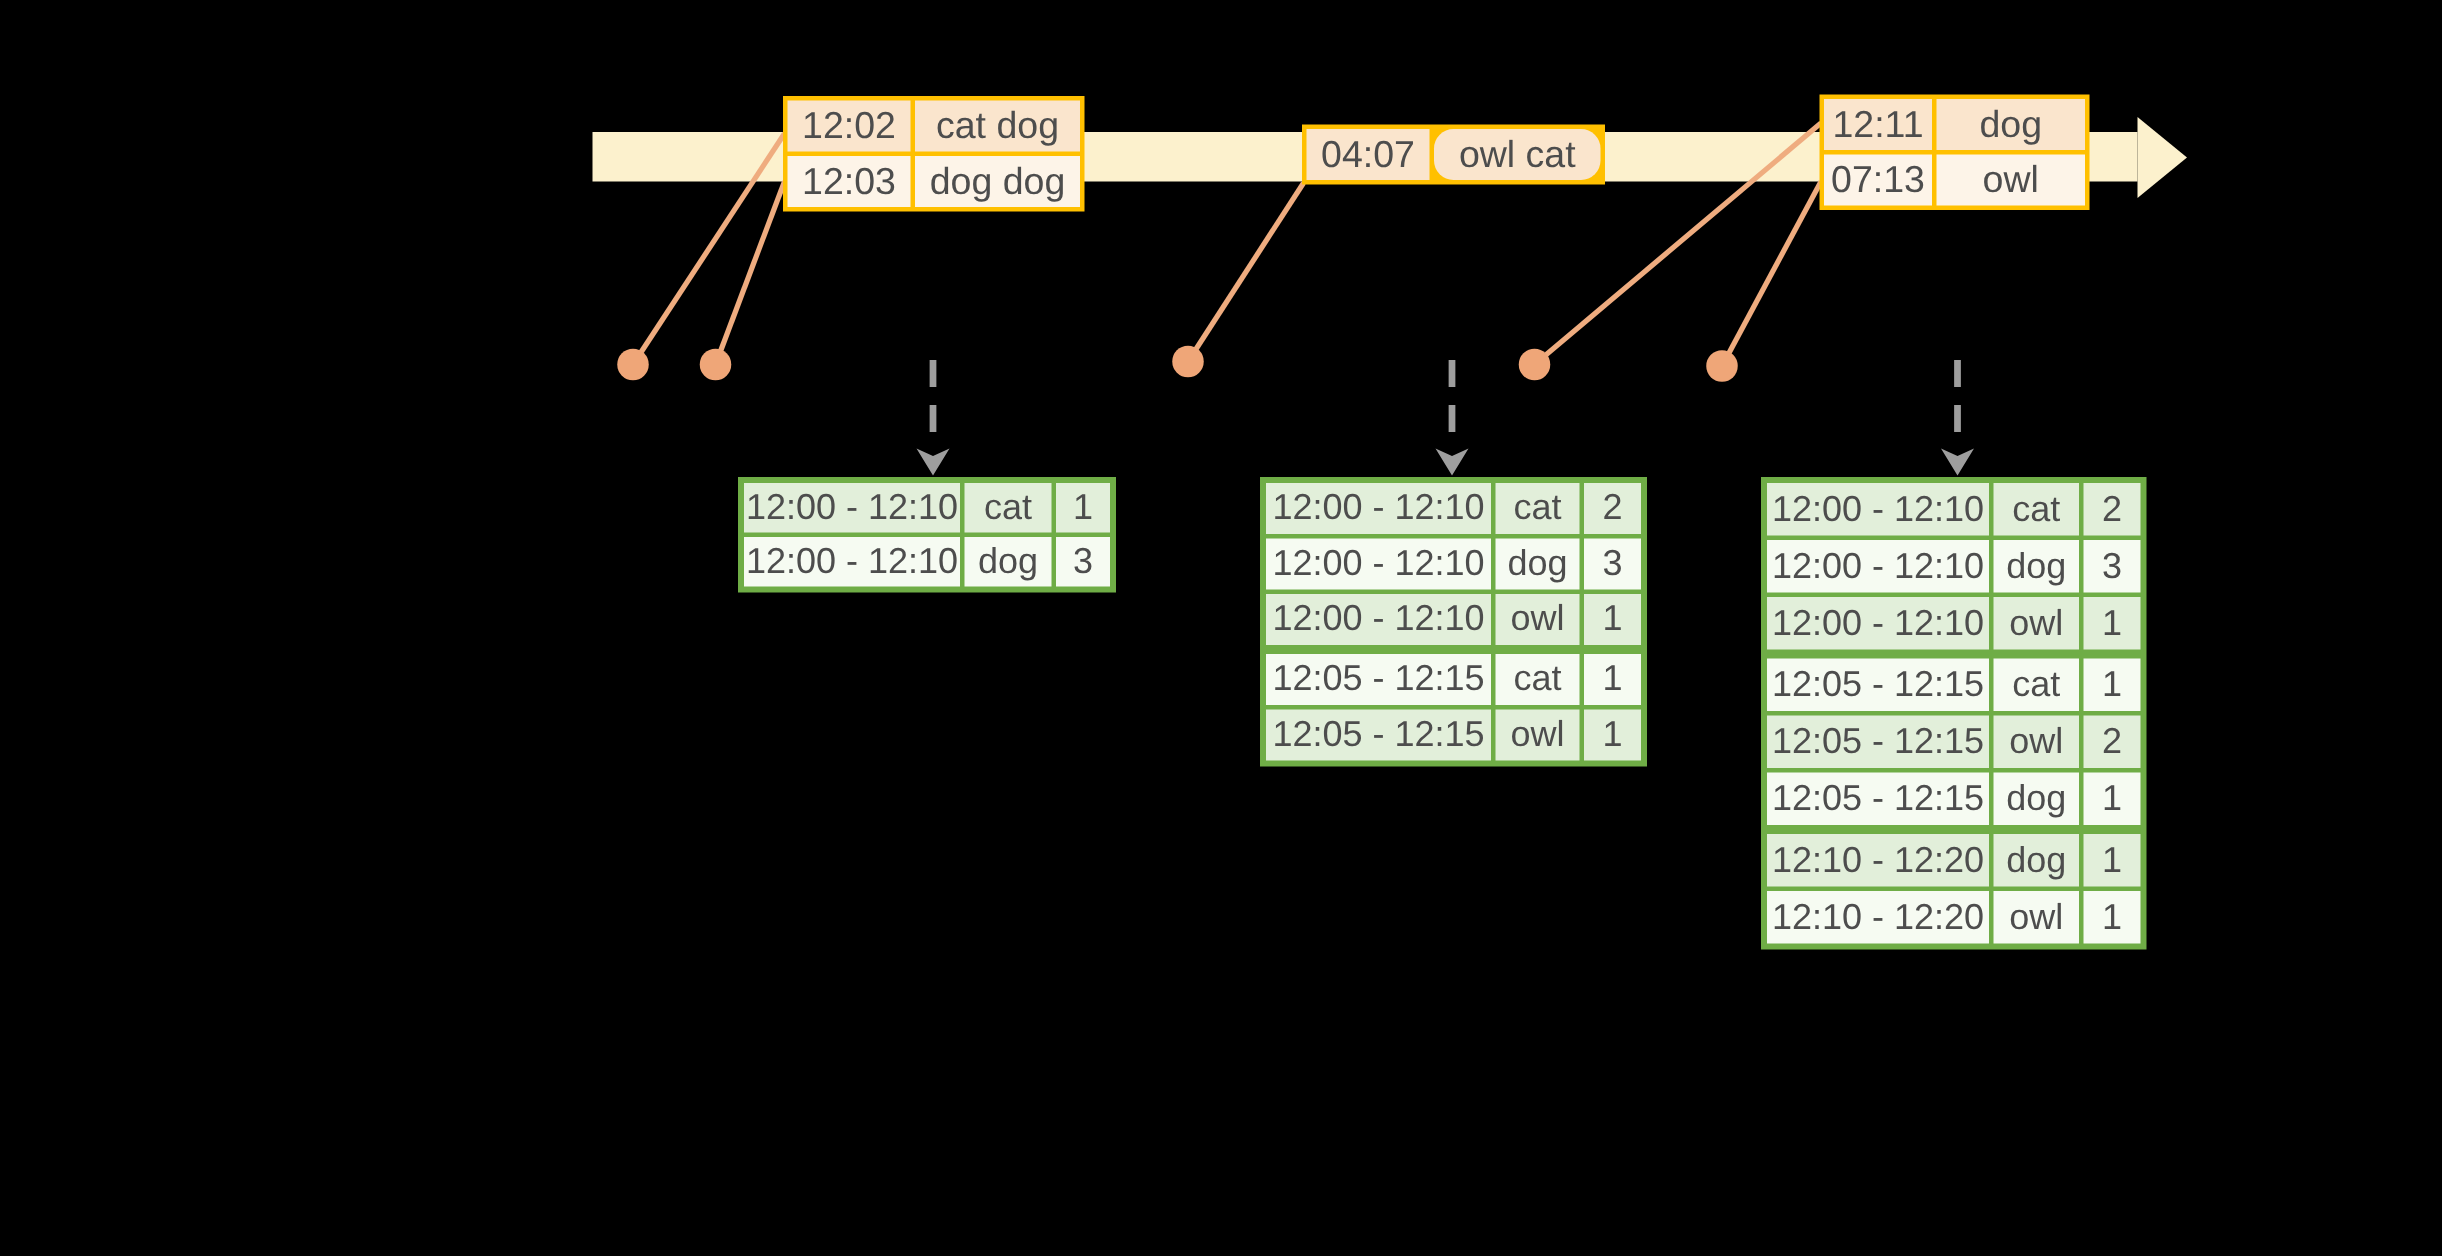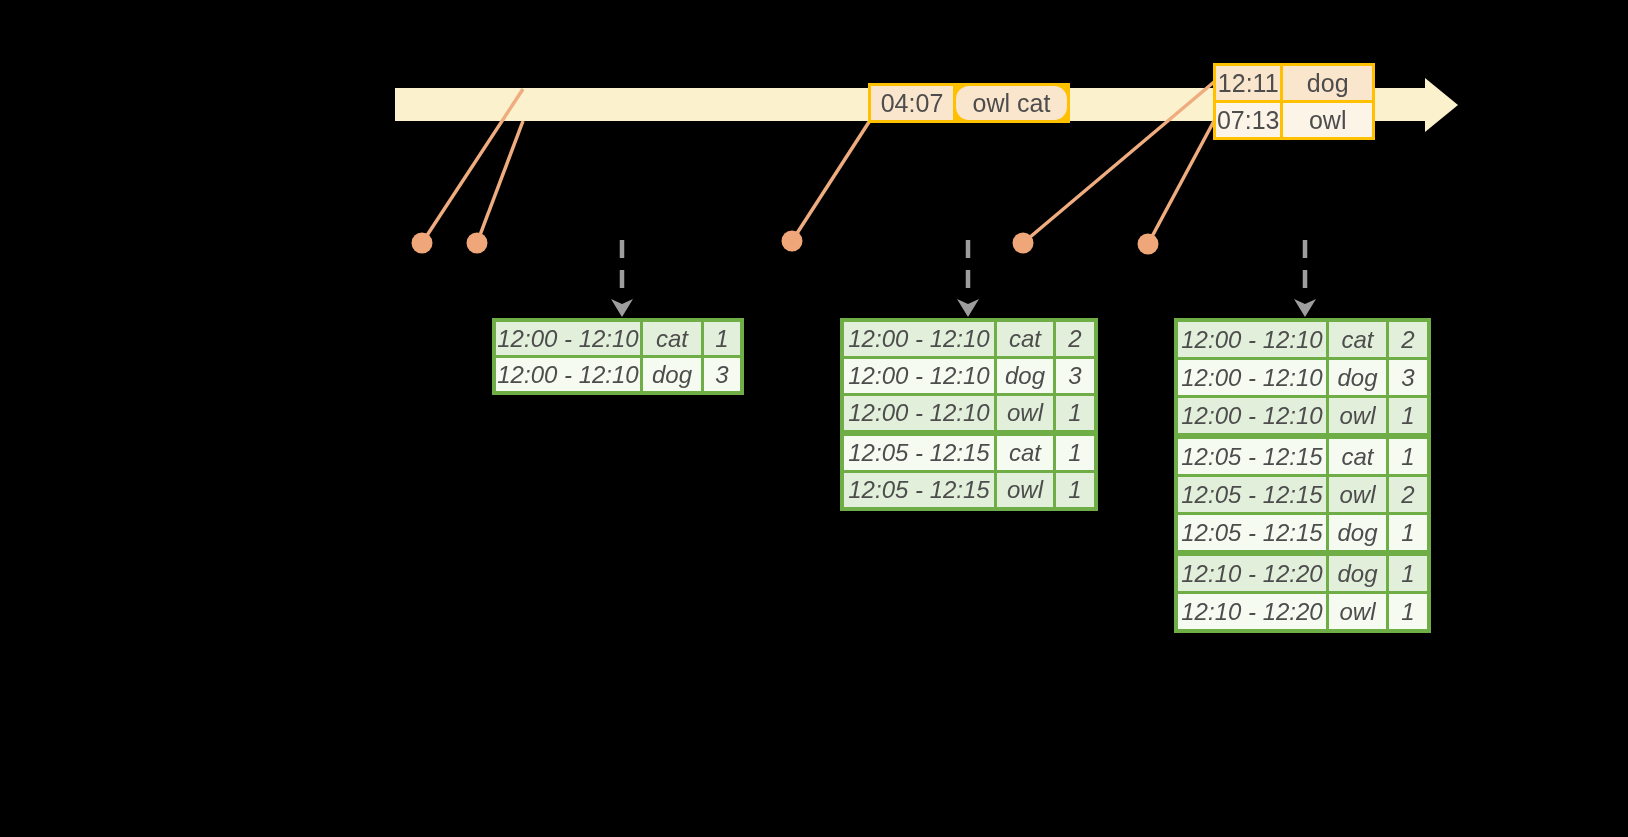--- a/index.html
+++ b/index.html
@@ -17,26 +17,26 @@
   .e-table{position:absolute;display:flex;flex-direction:column;gap:3px;
     background:#ffc000;padding:3px;box-sizing:border-box;}
   .e-row{display:flex;gap:3px;height:34px;}
   .e-cell{display:flex;align-items:center;justify-content:center;font-size:25px;}
   .e-dark{background:#fae5cd;}
   .e-light{background:#fdf4e8;}
   .t1{left:522px;top:64px;width:201px;}
   .t1 .c-time{width:82px;} .t1 .c-words{width:110px;}
   .t2{left:868px;top:83px;width:202px;}
   .t2 .c-time{width:82px;} .t2 .c-words{width:111px;border-radius:13px;}
-  .t3{left:1213px;top:63px;width:162px;}
+  .t3{left:1213px;top:63px;width:180px;}
   .t3 .c-time{width:72px;} .t3 .c-words{width:99px;}
   
   .g-table{position:absolute;display:flex;flex-direction:column;gap:3px;
     background:#6fad46;padding:4px;box-sizing:border-box;}
-  .g-row{display:flex;gap:3px;font-style:italic;}
+  .g-row{display:flex;gap:3px;}
   .g-cell{display:flex;align-items:center;justify-content:center;font-size:24px;}
   .g-dark{background:#e2efda;}
   .g-light{background:#f6fbf2;}
   .g-sep{margin-top:3px;}
   .ga{left:492px;top:318px;width:252px;}
   .ga .g-row{height:33px;}
   .ga .c-window{width:144px;} .ga .c-word{width:58px;} .ga .c-count{width:36px;}
   .gb{left:840px;top:318px;width:258px;}
   .gb .g-row{height:34px;}
   .gb .c-window{width:150px;} .gb .c-word{width:56px;} .gb .c-count{width:38px;}
@@ -72,20 +72,30 @@
       <line x1="968" y1="240" x2="968" y2="300"></line>
       <line x1="1305" y1="240" x2="1305" y2="300"></line>
     </g>
     <g fill="#9e9e9e">
       <polygon points="611,299 622,317 633,299 622,304"></polygon>
       <polygon points="957,299 968,317 979,299 968,304"></polygon>
       <polygon points="1294,299 1305,317 1316,299 1305,304"></polygon>
     </g>
   </svg>
 
+  <div class="e-table t1">
+    <div class="e-row">
+      <div class="e-cell e-dark c-time">12:02</div>
+      <div class="e-cell e-dark c-words">cat dog</div>
+    </div>
+    <div class="e-row">
+      <div class="e-cell e-light c-time">12:03</div>
+      <div class="e-cell e-light c-words">dog dog</div>
+    </div>
+  </div>
 
   <div class="e-table t2">
     <div class="e-row">
       <div class="e-cell e-dark c-time">04:07</div>
       <div class="e-cell e-dark c-words">owl cat</div>
     </div>
   </div>
 
   <div class="e-table t3">
     <div class="e-row">

